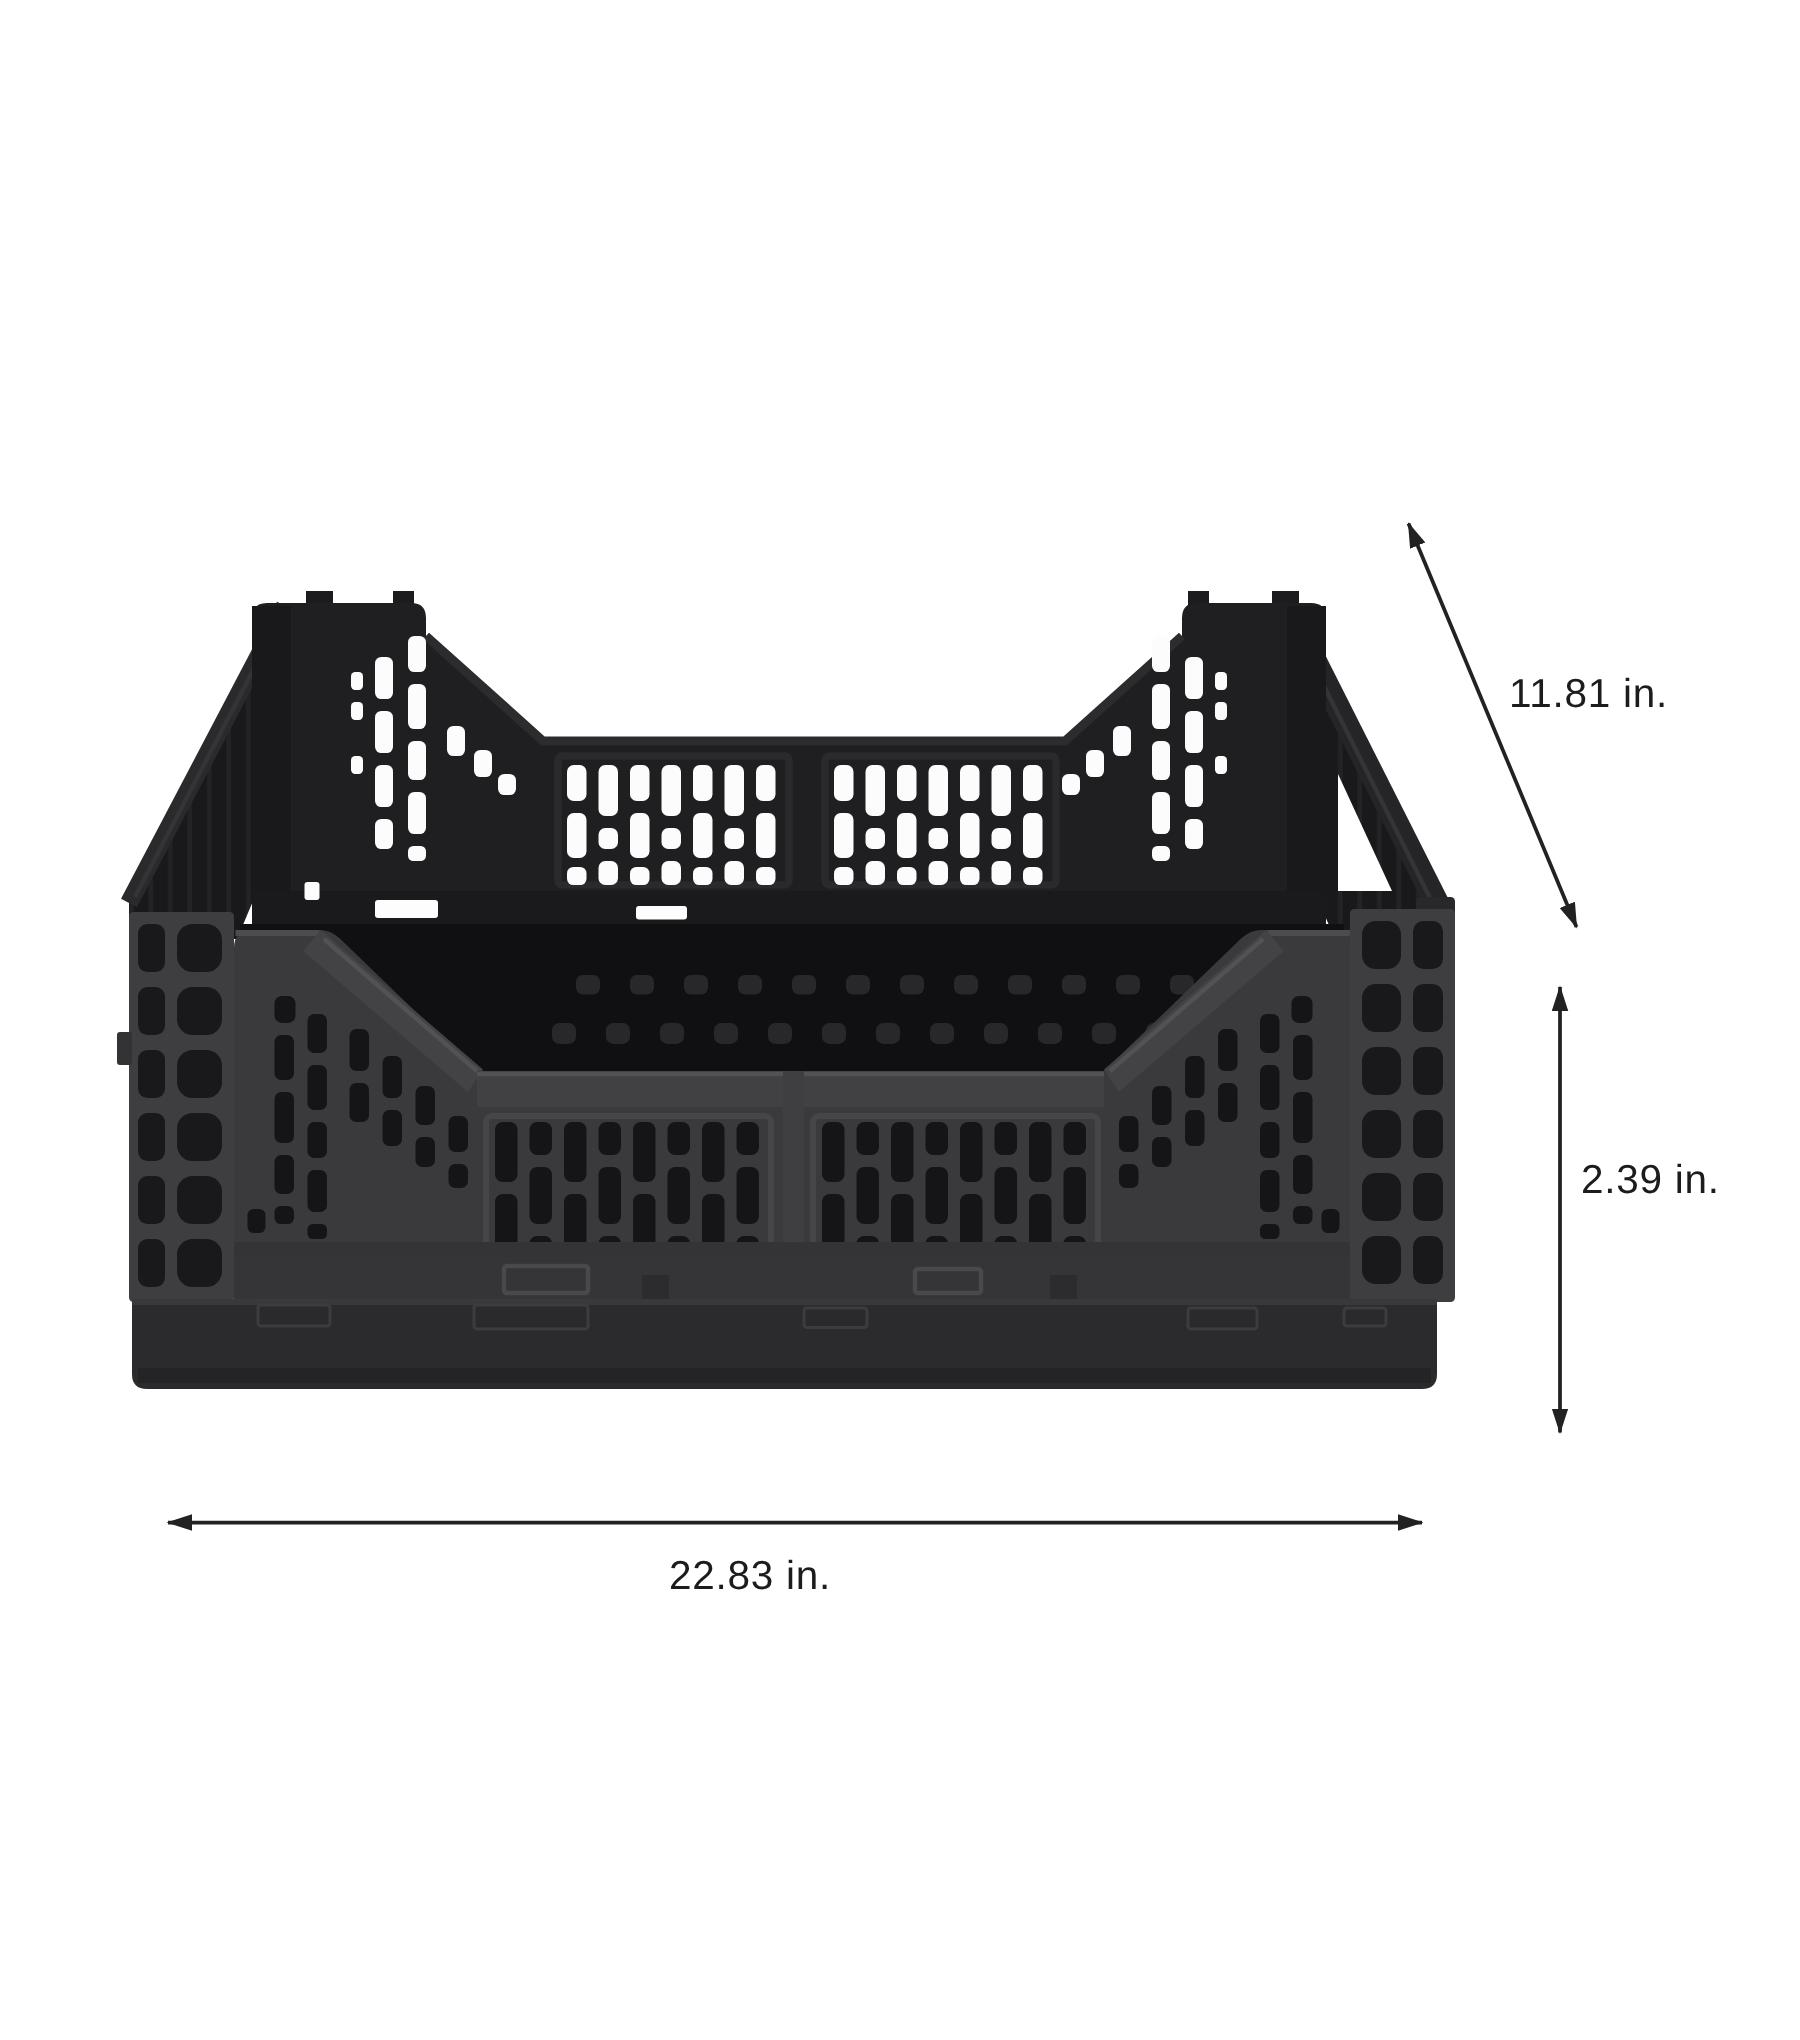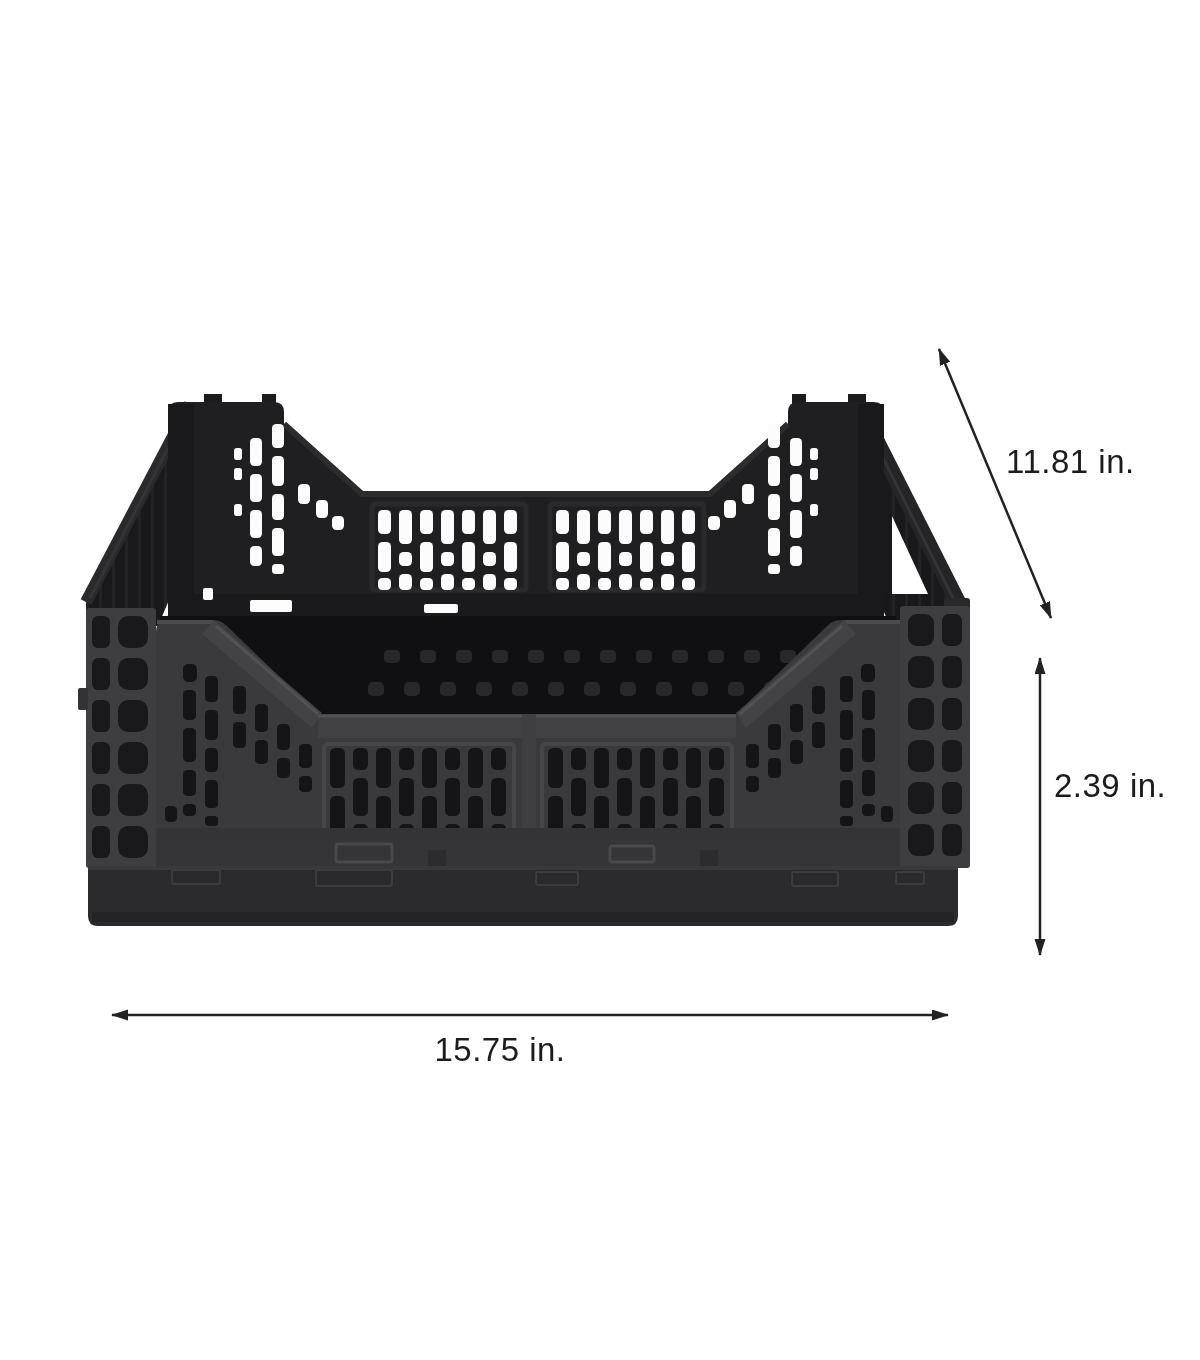--- a/index.html
+++ b/index.html
@@ -2,21 +2,21 @@
 <html><head>
 <meta charset="utf-8">
 <style>
   html,body{margin:0;padding:0;background:#ffffff;}
   .stage{
     position:relative;width:1200px;height:1360px;background:#ffffff;overflow:hidden;
     font-family:"Liberation Sans", sans-serif;
   }
   .stage svg{position:absolute;left:0;top:0;}
   .dim-label{
-    position:absolute;color:#1c1c1c;font-size:33px;letter-spacing:.5px;
+    position:absolute;color:#1c1c1c;font-size:27px;letter-spacing:.5px;
     white-space:nowrap;line-height:40px;
   }
   #label-depth{left:1006px;top:442px;}
   #label-height{left:1054px;top:766px;}
   #label-width{left:400px;top:1030px;width:200px;text-align:center;}
 </style>
 </head>
 <body>
 
 <div class="stage">
@@ -331,15 +331,15 @@
 
   <g stroke="#222222" stroke-width="2.5">
     <line x1="939" y1="349" x2="1051" y2="618" marker-start="url(#ah)" marker-end="url(#ah)"></line>
     <line x1="1040" y1="658" x2="1040" y2="955" marker-start="url(#ah)" marker-end="url(#ah)"></line>
     <line x1="112" y1="1015" x2="948" y2="1015" marker-start="url(#ah)" marker-end="url(#ah)"></line>
   </g>
 </svg>
 
 <div class="dim-label" id="label-depth">11.81 in.</div>
 <div class="dim-label" id="label-height">2.39 in.</div>
-<div class="dim-label" id="label-width">15.75 in.</div>
+<div class="dim-label" id="label-width">22.83 in.</div>
 
 </div>
 
 </body></html>

